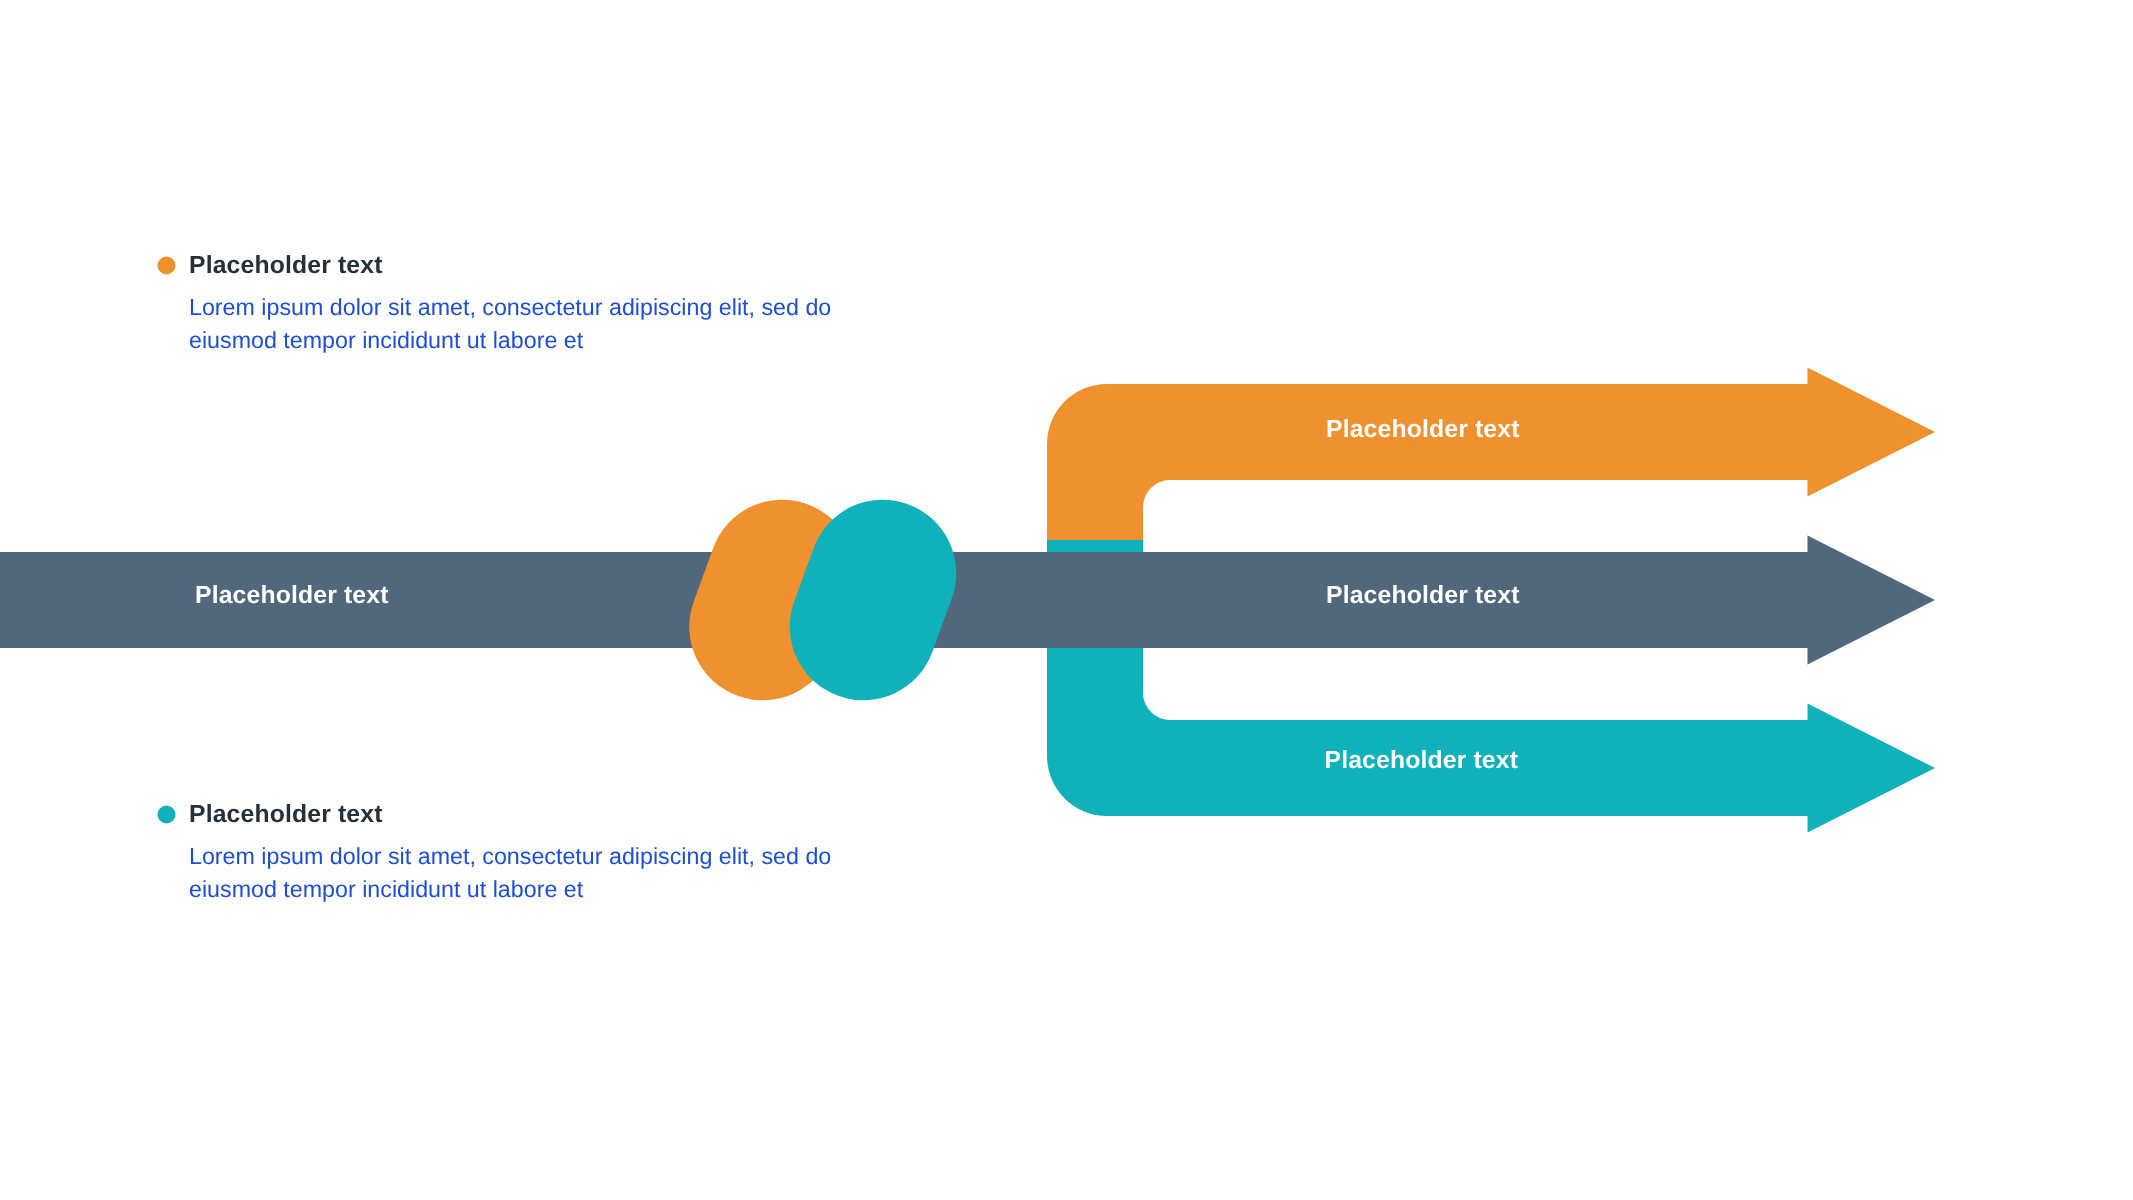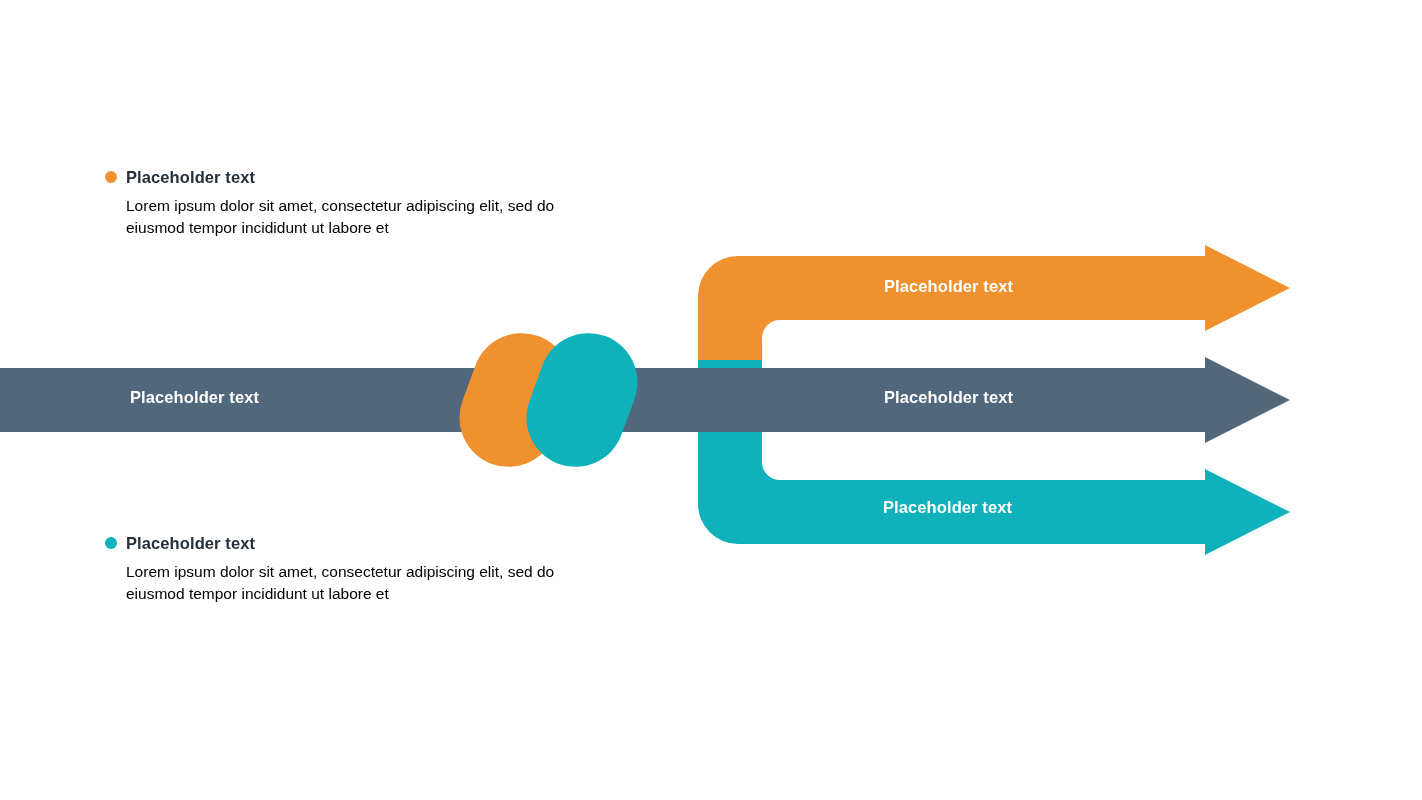--- a/index.html
+++ b/index.html
@@ -71,21 +71,21 @@
     font-weight: bold;
     color: #25303B;
     letter-spacing: 0.1px;
     line-height: 1.1;
     white-space: nowrap;
   }
   .legend-body {
     margin-left: 21px;
     font-size: 15.5px;
     font-weight: normal;
-    color: #000000;
+    color: #1d4ed8;
     line-height: 1.38;
     max-width: 440px;
   }
 </style>
 </head>
 <body>
 
 <div id="canvas">
 
   <svg id="diagram-svg" viewBox="0 0 1422 800" xmlns="http://www.w3.org/2000/svg">

